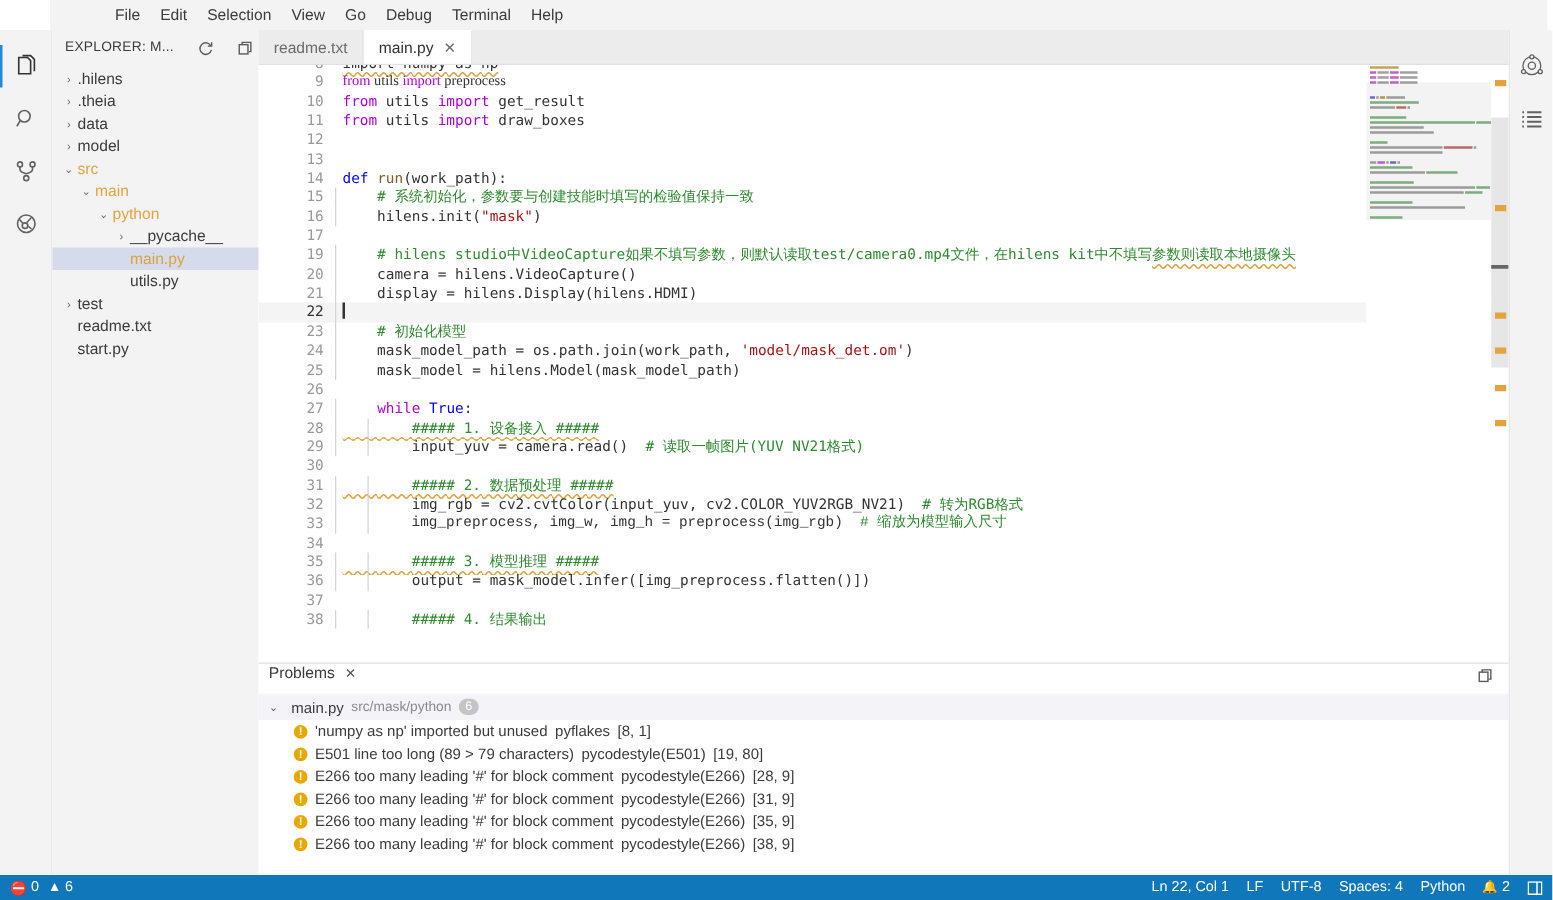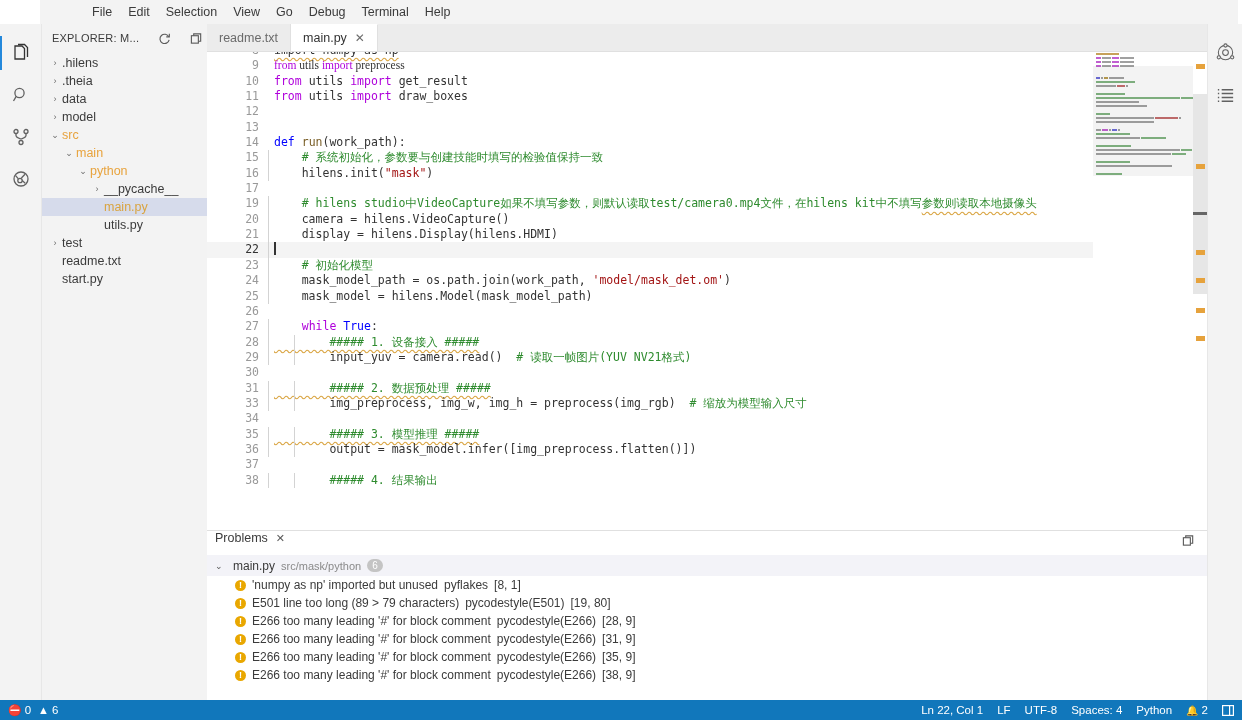--- a/index.html
+++ b/index.html
@@ -368,21 +368,22 @@
           <div class="code-row current"><span class="ln">22</span><span class="ctext" style="flex: 1 1 0%;"><span class="indent-guide" style="left: 1px;"></span><span class="cursor"></span></span></div>
           <div class="code-row"><span class="ln">23</span><span class="ctext" style="flex: 1 1 0%;"><span class="indent-guide" style="left: 1px;"></span><span class="cm">    # 初始化模型</span></span></div>
           <div class="code-row"><span class="ln">24</span><span class="ctext" style="flex: 1 1 0%;"><span class="indent-guide" style="left: 1px;"></span><span class="id">    mask_model_path = os.path.join(work_path, </span><span class="str">'model/mask_det.om'</span><span class="id">)</span></span></div>
           <div class="code-row"><span class="ln">25</span><span class="ctext" style="flex: 1 1 0%;"><span class="indent-guide" style="left: 1px;"></span><span class="id">    mask_model = hilens.Model(mask_model_path)</span></span></div>
           <div class="code-row"><span class="ln">26</span><span class="ctext" style="flex: 1 1 0%;"><span class="indent-guide" style="left: 1px;"></span></span></div>
           <div class="code-row"><span class="ln">27</span><span class="ctext" style="flex: 1 1 0%;"><span class="indent-guide" style="left: 1px;"></span><span class="id">    </span><span class="kw2">while</span><span class="id"> </span><span class="kw">True</span><span class="id">:</span></span></div>
           <div class="code-row"><span class="ln">28</span><span class="ctext" style="flex: 1 1 0%;"><span class="indent-guide" style="left: 1px;"></span><span class="indent-guide" style="left: 27.4px;"></span><span class="cm wavy">        ##### 1. 设备接入 #####</span></span></div>
           <div class="code-row"><span class="ln">29</span><span class="ctext" style="flex: 1 1 0%;"><span class="indent-guide" style="left: 1px;"></span><span class="indent-guide" style="left: 27.4px;"></span><span class="id">        input_yuv = camera.read()  </span><span class="cm"># 读取一帧图片(YUV NV21格式)</span></span></div>
           <div class="code-row"><span class="ln">30</span><span class="ctext" style="flex: 1 1 0%;"><span class="indent-guide" style="left: 1px;"></span><span class="indent-guide" style="left: 27.4px;"></span></span></div>
           <div class="code-row"><span class="ln">31</span><span class="ctext" style="flex: 1 1 0%;"><span class="indent-guide" style="left: 1px;"></span><span class="indent-guide" style="left: 27.4px;"></span><span class="cm wavy">        ##### 2. 数据预处理 #####</span></span></div>
-          <div class="code-row"><span class="ln">33</span><span class="ctext" style="flex: 1 1 0%;"><span class="indent-guide" style="left: 1px;"></span><span class="indent-guide" style="left: 27.4px;"></span><span class="id">        img_preprocess, img_w, img_h = preprocess(img_rgb)  </span><span class="cm"># 缩放为模型输入尺寸</span></span></div>
+          <div class="code-row"><span class="ln">32</span><span class="ctext" style="flex: 1 1 0%;"><span class="indent-guide" style="left: 1px;"></span><span class="indent-guide" style="left: 27.4px;"></span><span class="id">        img_rgb = cv2.cvtColor(input_yuv, cv2.COLOR_YUV2RGB_NV21)  </span><span class="cm"># 转为RGB格式</span></span></div>
+          <div class="code-row"><span class="ln">33</span><span class="ctext" style="flex: 1 1 0%; font-family: Liberation Mono, monospace;"><span class="indent-guide" style="left: 1px;"></span><span class="indent-guide" style="left: 27.4px;"></span><span class="id">        img_preprocess, img_w, img_h = preprocess(img_rgb)  </span><span class="cm"># 缩放为模型输入尺寸</span></span></div>
           <div class="code-row"><span class="ln">34</span><span class="ctext" style="flex: 1 1 0%;"><span class="indent-guide" style="left: 1px;"></span><span class="indent-guide" style="left: 27.4px;"></span></span></div>
           <div class="code-row"><span class="ln">35</span><span class="ctext" style="flex: 1 1 0%;"><span class="indent-guide" style="left: 1px;"></span><span class="indent-guide" style="left: 27.4px;"></span><span class="cm wavy">        ##### 3. 模型推理 #####</span></span></div>
           <div class="code-row"><span class="ln">36</span><span class="ctext" style="flex: 1 1 0%;"><span class="indent-guide" style="left: 1px;"></span><span class="indent-guide" style="left: 27.4px;"></span><span class="id">        output = mask_model.infer([img_preprocess.flatten()])</span></span></div>
           <div class="code-row"><span class="ln">37</span><span class="ctext" style="flex: 1 1 0%;"><span class="indent-guide" style="left: 1px;"></span><span class="indent-guide" style="left: 27.4px;"></span></span></div>
           <div class="code-row"><span class="ln">38</span><span class="ctext" style="flex: 1 1 0%;"><span class="indent-guide" style="left: 1px;"></span><span class="indent-guide" style="left: 27.4px;"></span><span class="cm">        ##### 4. 结果输出</span></span></div>
         </div>
       <div class="minimap" id="minimap">
         <div class="mm-slider"></div>
       <div class="mm-line">
             <span class="mm-seg" style="width: 22.5px; background: rgb(199, 161, 90);"></span>

